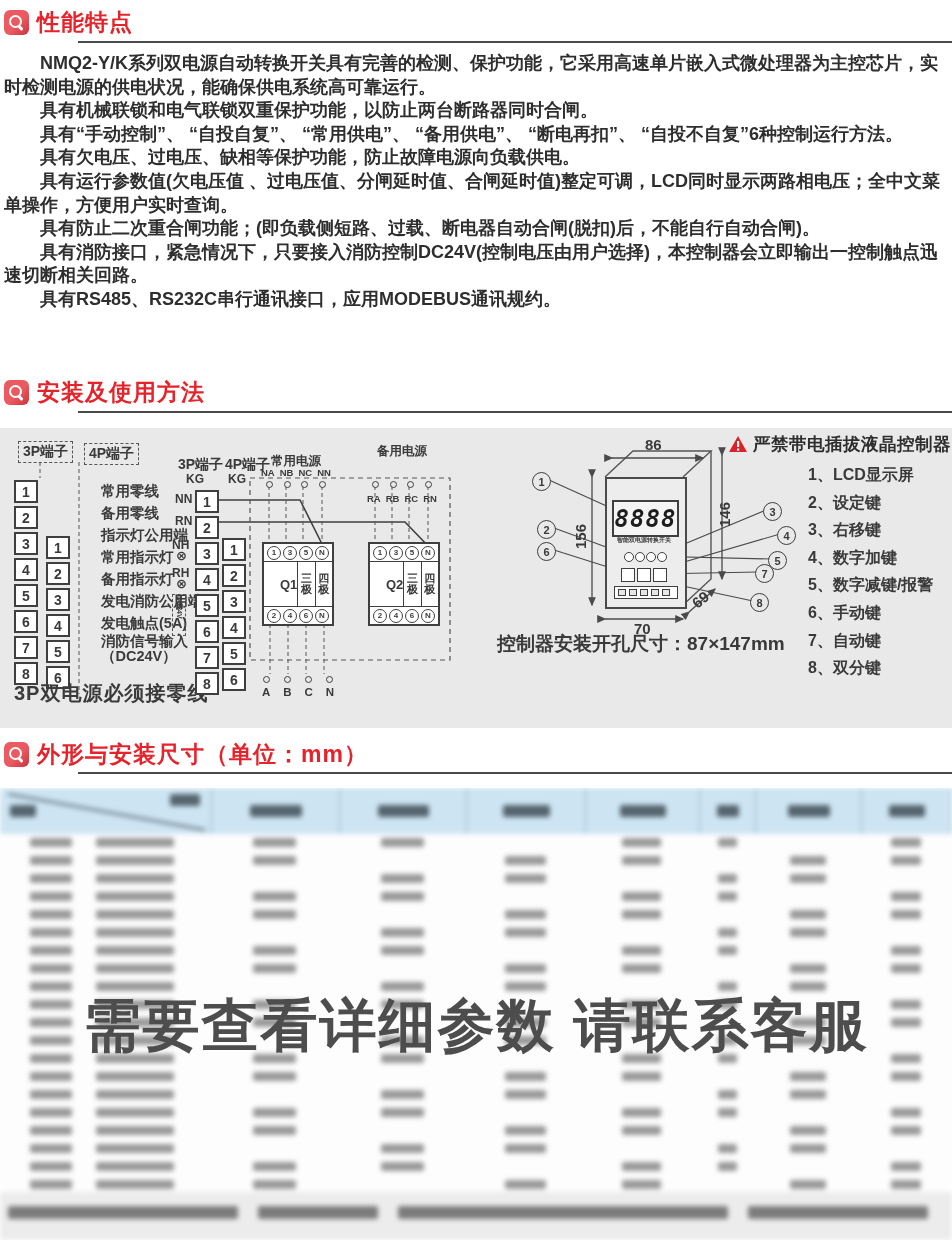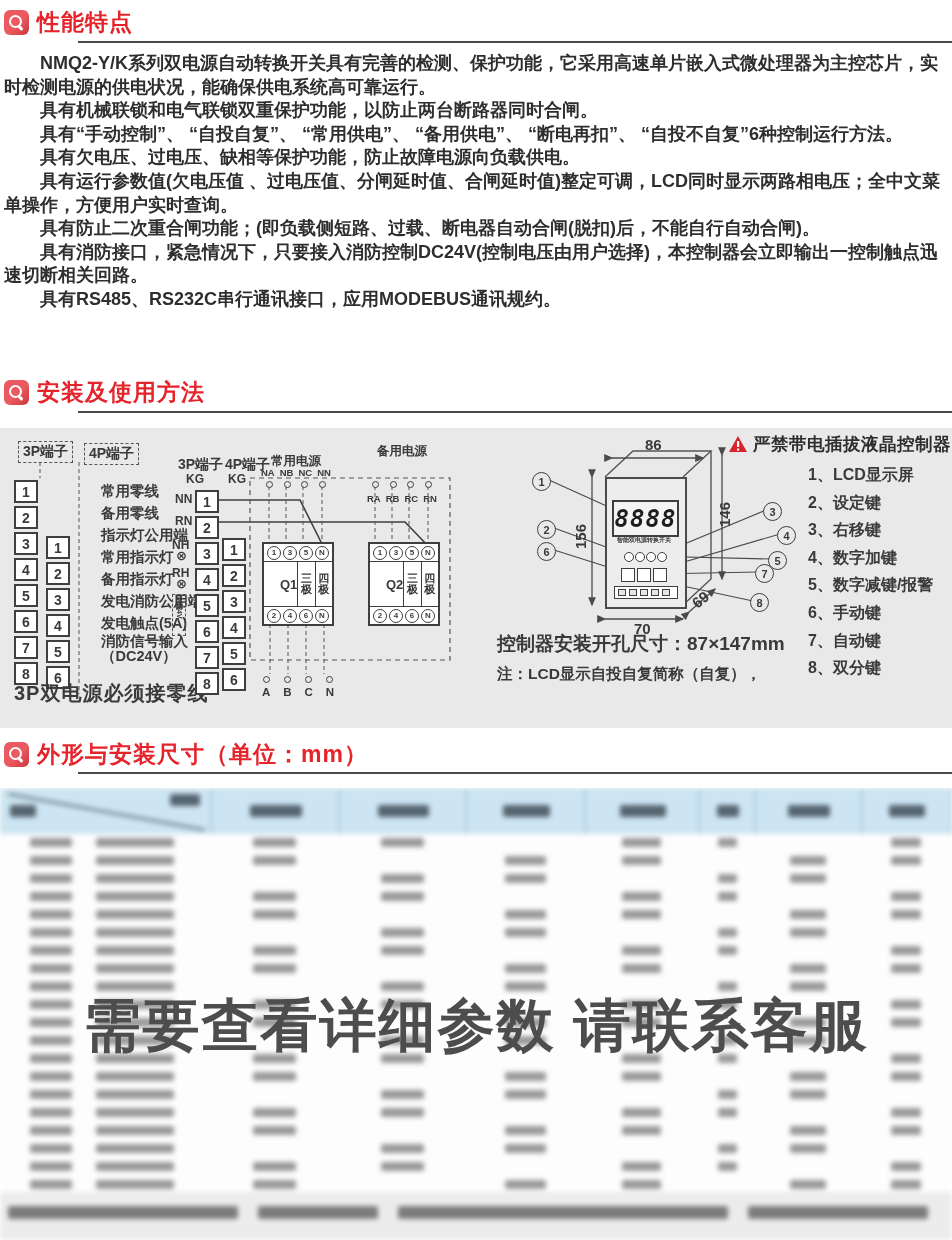--- a/index.html
+++ b/index.html
@@ -359,21 +359,20 @@
         <div class="key-item">1、LCD显示屏</div>
         <div class="key-item">2、设定键</div>
         <div class="key-item">3、右移键</div>
         <div class="key-item">4、数字加键</div>
         <div class="key-item">5、数字减键/报警</div>
         <div class="key-item">6、手动键</div>
         <div class="key-item">7、自动键</div>
         <div class="key-item">8、双分键</div>
       </div>
     <div class="cut-note" style="left:497px;top:203px;">控制器安装开孔尺寸：87×147mm</div>
-    <div class="panel-note" style="left:497px;top:236px;">注：LCD显示自投自复简称（自复），</div>
   </div>
 
   <div class="sec-head" style="top:740px">
     <span class="mag-icon">
         <span class="mag-circle"></span>
         <span class="mag-handle"></span>
       </span>
     <h2 class="sec-title">外形与安装尺寸（单位：mm）</h2>
   </div>
   <div class="sec-line" style="left:78px;top:772px;width:874px;"></div>

